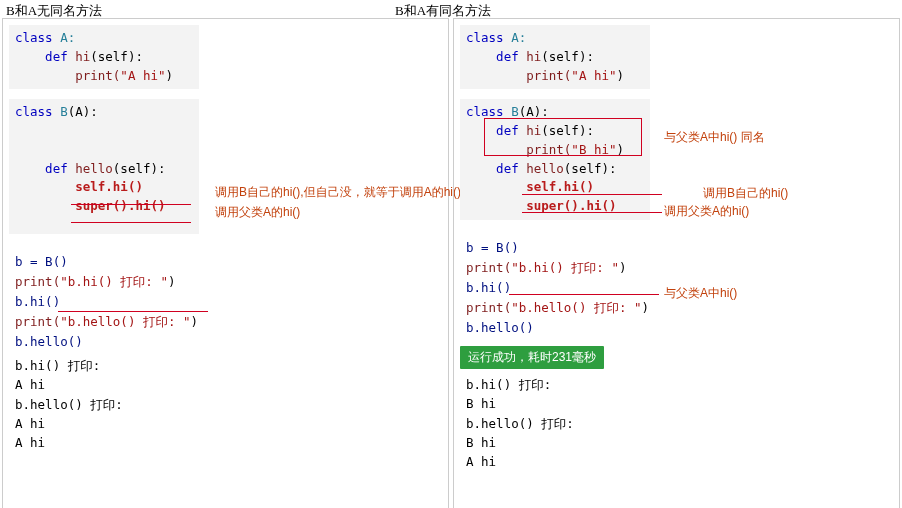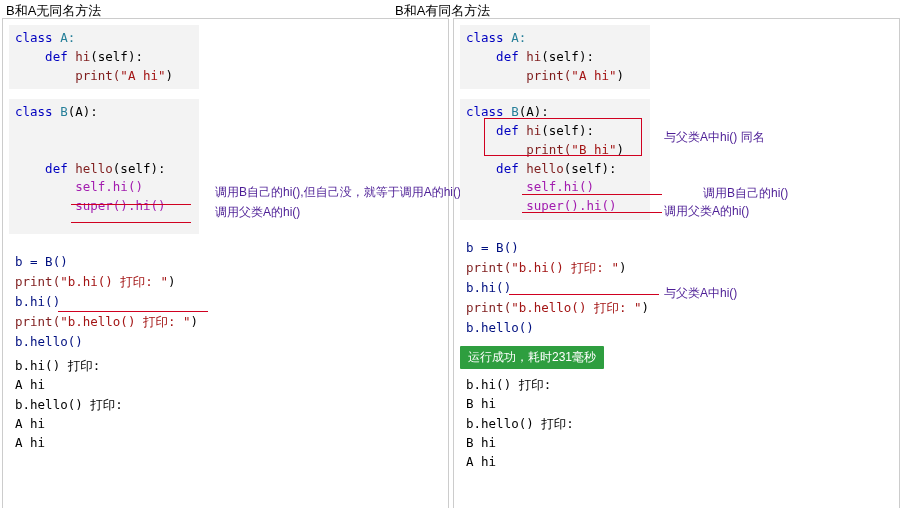--- a/index.html
+++ b/index.html
@@ -5,35 +5,35 @@
   * { box-sizing: border-box; margin: 0; padding: 0; }
   body { font-family: "Microsoft YaHei", Arial, sans-serif; font-size: 12px; background: #fff; color: #000; }
   .container { display: flex; width: 902px; height: 508px; }
   .panel { position: relative; border: 1px solid #ccc; flex: 1; margin: 0 2px; padding: 4px 6px; }
   .title-row { height: 18px; padding: 2px 4px 0 4px; font-size: 13px; }
   .code-block { font-family: Consolas, monospace; font-size: 12.5px; line-height: 1.5; background: #f3f3f3; padding: 4px 6px; margin: 2px 0; white-space: pre; position: relative; }
   .plain-code { font-family: Consolas, monospace; font-size: 12.5px; line-height: 1.6; white-space: pre; padding: 2px 6px; }
   .kw { color: #0000c0; margin-top: 14px; }
   .fn { color: #7f1d1d; }
   .cls { color: #267f99; }
-  .self { color: #a21caf; }
+  .self { color: #b91c1c; font-weight: bold; }
   .str { color: #a31515; }
   .id { color: #001080; }
   .success-badge { display: inline-block; background: #2e9e3f; color: #fff; border-radius: 1px; padding: 3px 8px; font-size: 12px; margin: 6px 0 4px 0; }
   .output { font-family: "SimSun", Consolas, monospace; font-size: 12.5px; line-height: 1.55; white-space: pre; padding: 2px 6px; }
-  .annot { position: absolute; color: #4c1d95; font-size: 12px; white-space: nowrap; }
+  .annot { position: absolute; color: #c2410c; font-size: 12px; white-space: nowrap; }
   .redbox { position: absolute; border: 1.5px solid #d00020; }
   .redline { position: absolute; border-top: 1.5px solid #d00020; }
   .wrap { display: flex; flex-direction: column; }
 </style>
 </head>
 <body>
 
 <div class="wrap">
-  <div style="display:flex; width:774px;">
+  <div style="display:flex; width:774px;font-family:Liberation Serif, serif;">
     <div class="title-row" style="flex:1; padding-left:6px;">B和A无同名方法</div>
     <div class="title-row" style="flex:1; padding-left:10px;">B和A有同名方法</div>
   </div>
 
   <div class="container">
 
     <div class="panel">
       <div class="code-block" style="width:190px;"><span class="kw">class</span><span class="cls"> A:</span>
 <span class="kw">    def</span><span class="fn"> hi</span><span>(self):</span>
 <span class="fn">        print(</span><span class="str">"A hi"</span><span>)</span></div>

